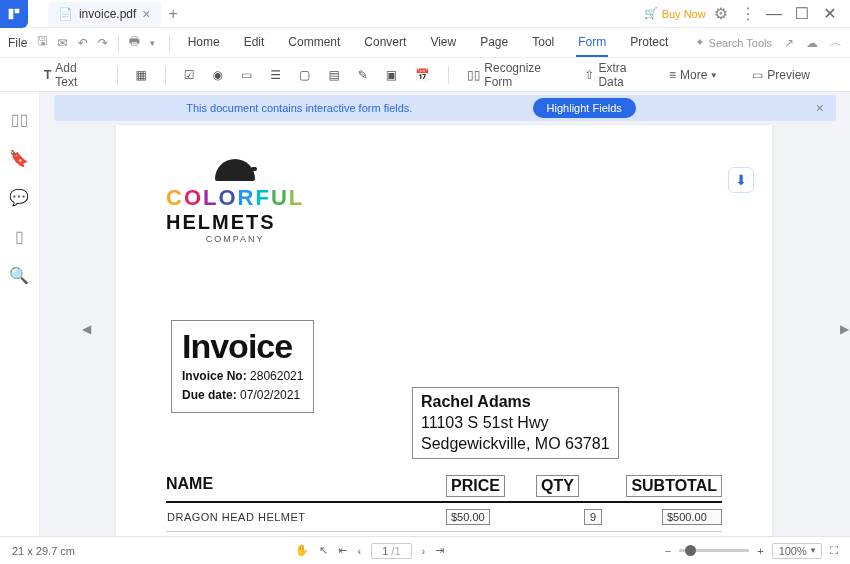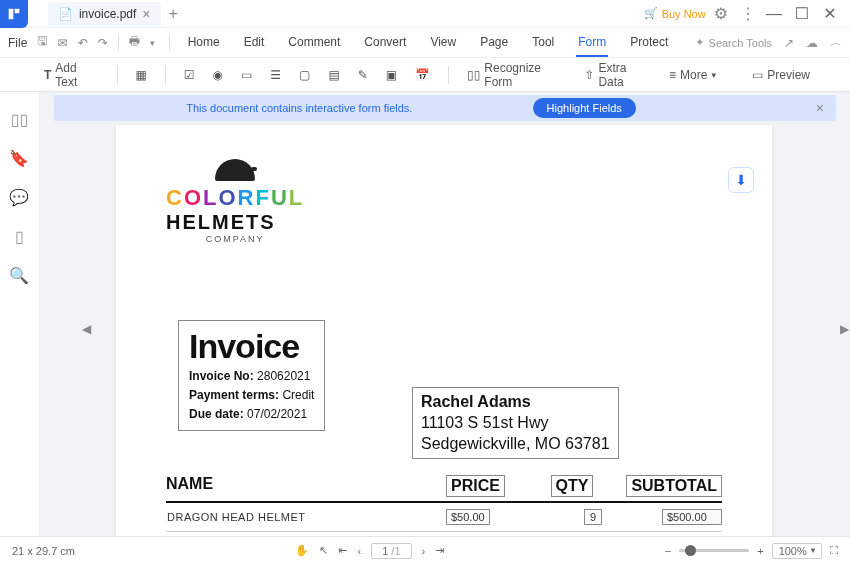--- a/index.html
+++ b/index.html
@@ -53,33 +53,33 @@
 .nav-right { right: 2px; }
 
 .logo-area { position: absolute; top: 34px; left: 50px; }
 .logo-icon { width: 40px; height: 22px; background: #222; border-radius: 40px 40px 4px 4px; margin: 0 auto 4px; position: relative; }
 .logo-icon::after { content: ''; position: absolute; right: -2px; top: 8px; width: 6px; height: 4px; background: #222; border-radius: 2px; }
 .logo-colorful { font-size: 22px; font-weight: 800; letter-spacing: 2px; }
 .logo-colorful span:nth-child(1){color:#f5a623}.logo-colorful span:nth-child(2){color:#e91e63}.logo-colorful span:nth-child(3){color:#9c27b0}.logo-colorful span:nth-child(4){color:#3f51b5}.logo-colorful span:nth-child(5){color:#2196f3}.logo-colorful span:nth-child(6){color:#00bcd4}.logo-colorful span:nth-child(7){color:#4caf50}.logo-colorful span:nth-child(8){color:#8bc34a}
 .logo-helmets { font-size: 20px; font-weight: 800; letter-spacing: 2px; color: #111; }
 .logo-company { font-size: 9px; letter-spacing: 2px; color: #555; text-align: center; }
 
-.invoice-box { position: absolute; top: 195px; left: 62px; border: 1px solid #888; padding: 6px 10px 8px; }
+.invoice-box { position: absolute; top: 195px; left: 55px; border: 1px solid #888; padding: 6px 10px 8px; }
 .invoice-title { font-size: 34px; font-weight: 900; color: #111; letter-spacing: -1px; }
 .inv-meta { font-size: 12px; color: #111; line-height: 1.4; margin-top: 2px; }
 .inv-meta b { font-weight: 700; }
 
 .customer-box { position: absolute; top: 262px; left: 296px; border: 1px solid #888; padding: 4px 8px; font-size: 16px; color: #111; line-height: 1.3; }
 .customer-box .cname { font-weight: 700; }
 
 .table-area { position: absolute; top: 350px; left: 50px; right: 50px; }
 .thead { display: flex; border-bottom: 2px solid #111; padding-bottom: 4px; font-size: 16px; font-weight: 800; color: #111; }
 .col-name { width: 280px; }
 .col-price { width: 90px; text-align: left; }
-.col-qty { width: 90px; text-align: center; padding-right: 18px; }
+.col-qty { width: 90px; text-align: left; padding-right: 18px; }
 .col-sub { flex: 1; text-align: right; }
 .thead .lbl { border: 1px solid #888; padding: 1px 4px; display: inline-block; }
 .thead .col-name .lbl { border: none; padding: 0; }
 .trow { display: flex; padding: 6px 0; border-bottom: 1px solid #ccc; font-size: 11px; color: #333; align-items: center; }
 .trow .col-name { letter-spacing: 0.5px; border: 1px solid transparent; }
 .trow .field { border: 1px solid #888; padding: 1px 4px; background: #fafafa; display: inline-block; min-width: 40px; }
 .trow .col-price .field { min-width: 44px; }
 .trow .col-qty { text-align: right; padding-right: 24px; }
 .trow .col-qty .field { min-width: 18px; text-align: center; }
 .trow .col-sub { text-align: right; }
@@ -228,21 +228,20 @@
       <div class="logo-area">
         <div class="logo-icon"></div>
         <div class="logo-colorful"><span>C</span><span>O</span><span>L</span><span>O</span><span>R</span><span>F</span><span>U</span><span>L</span></div>
         <div class="logo-helmets">HELMETS</div>
         <div class="logo-company">COMPANY</div>
       </div>
 
       <div class="invoice-box">
         <div class="invoice-title">Invoice</div>
         <div class="inv-meta"><b>Invoice No:</b> <span>28062021</span></div>
-        <div class="inv-meta"><b>Payment terms:</b> <span>Credit</span></div>
         <div class="inv-meta"><b>Due date:</b> <span>07/02/2021</span></div>
       </div>
 
       <div class="customer-box">
         <div class="cname">Rachel Adams</div>
         <div>11103 S 51st Hwy</div>
         <div>Sedgewickville, MO 63781</div>
       </div>
 
       <div class="table-area">

